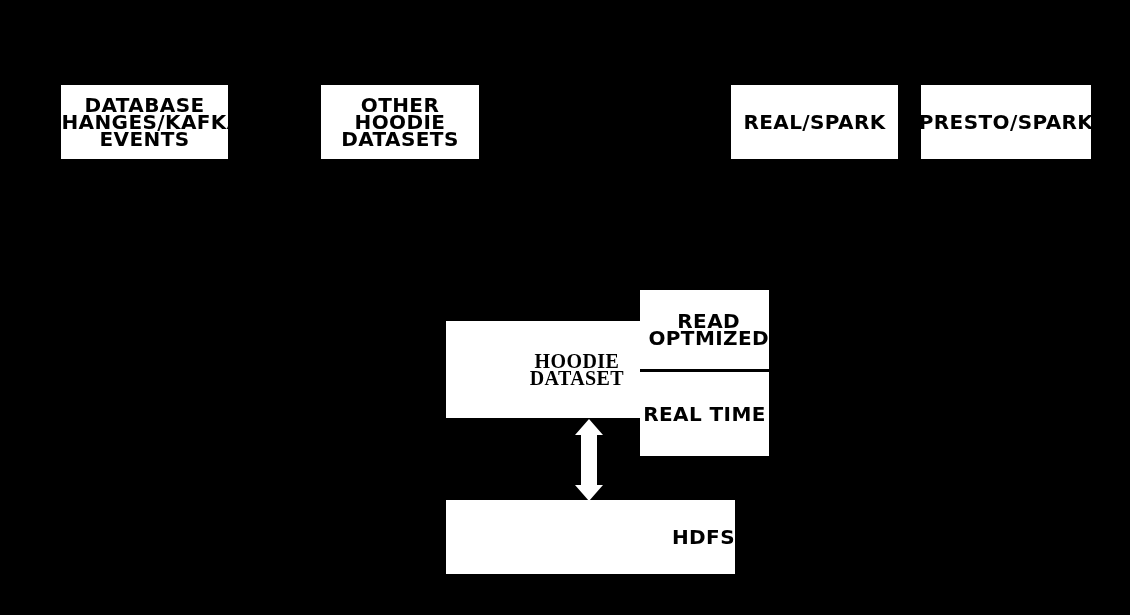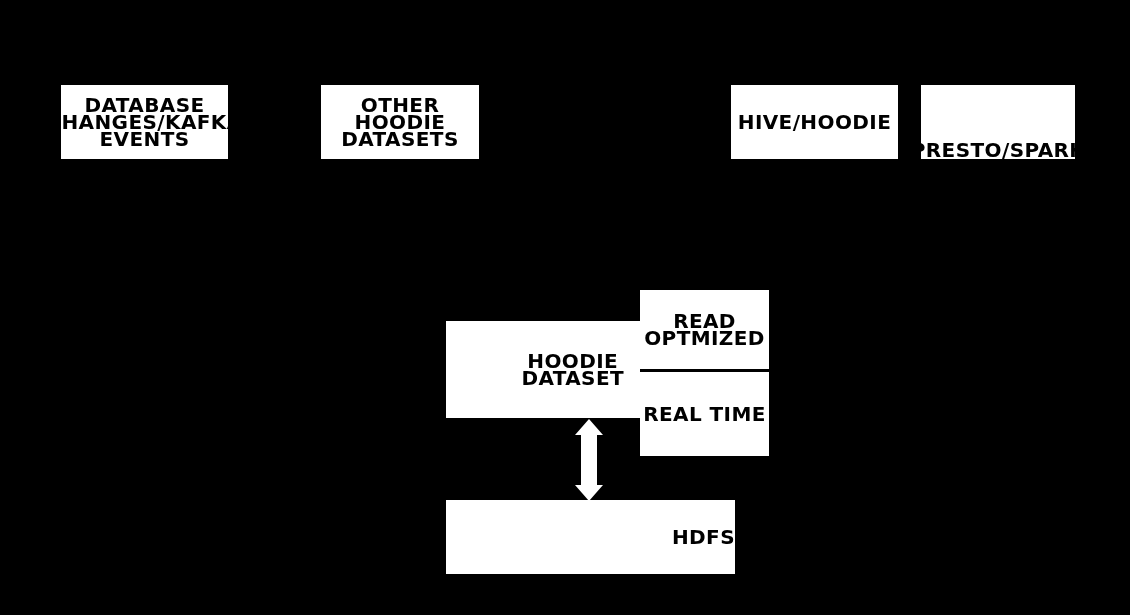--- a/index.html
+++ b/index.html
@@ -29,25 +29,25 @@
     font-size: 20px;
     line-height: 17px;
     letter-spacing: 0.4px;
     text-align: center;
     white-space: pre-line;
   }
   
   .box-db     { left: 61px;  top: 85px;  width: 167px; height: 74px; }
   .box-other  { left: 281px; top: 85px;  width: 158px; height: 74px; margin-left: 40px; }
   .box-hive   { left: 731px; top: 85px;  width: 167px; height: 74px; }
-  .box-presto { left: 921px; top: 85px;  width: 154px; height: 74px; align-items: flex-end; }
+  .box-presto { left: 921px; top: 85px;  width: 170px; height: 74px; }
   
   .box-hoodie { left: 446px; top: 321px; width: 194px; height: 97px;
-                justify-content: flex-end; padding-right: 16px; }
-  .box-read   { left: 640px; top: 290px; width: 129px; height: 79px; }
+                justify-content: flex-end; padding-right: 16px; font-family: Liberation Serif, serif; }
+  .box-read   { left: 640px; top: 290px; width: 129px; height: 79px; justify-content: flex-end; }
   .box-real   { left: 640px; top: 372px; width: 129px; height: 84px; }
   
   .box-hdfs   { left: 446px; top: 500px; width: 289px; height: 74px; justify-content: flex-end; }
   
   .arrow-vert {
     position: absolute;
     left: 573px;
     top: 419px;
     width: 32px;
     height: 82px;
@@ -63,21 +63,21 @@
 CHANGES/KAFKA
 EVENTS</span>
   </div>
 
   <div class="box box-other">
     <span class="label">OTHER HOODIE
 DATASETS</span>
   </div>
 
   <div class="box box-hive">
-    <span class="label">HIVE/HOODIE</span>
+    <span class="label">REAL/SPARK</span>
   </div>
 
   <div class="box box-presto">
     <span class="label">PRESTO/SPARK</span>
   </div>
 
   <div class="box box-hoodie">
     <span class="label">HOODIE
 DATASET</span>
   </div>

